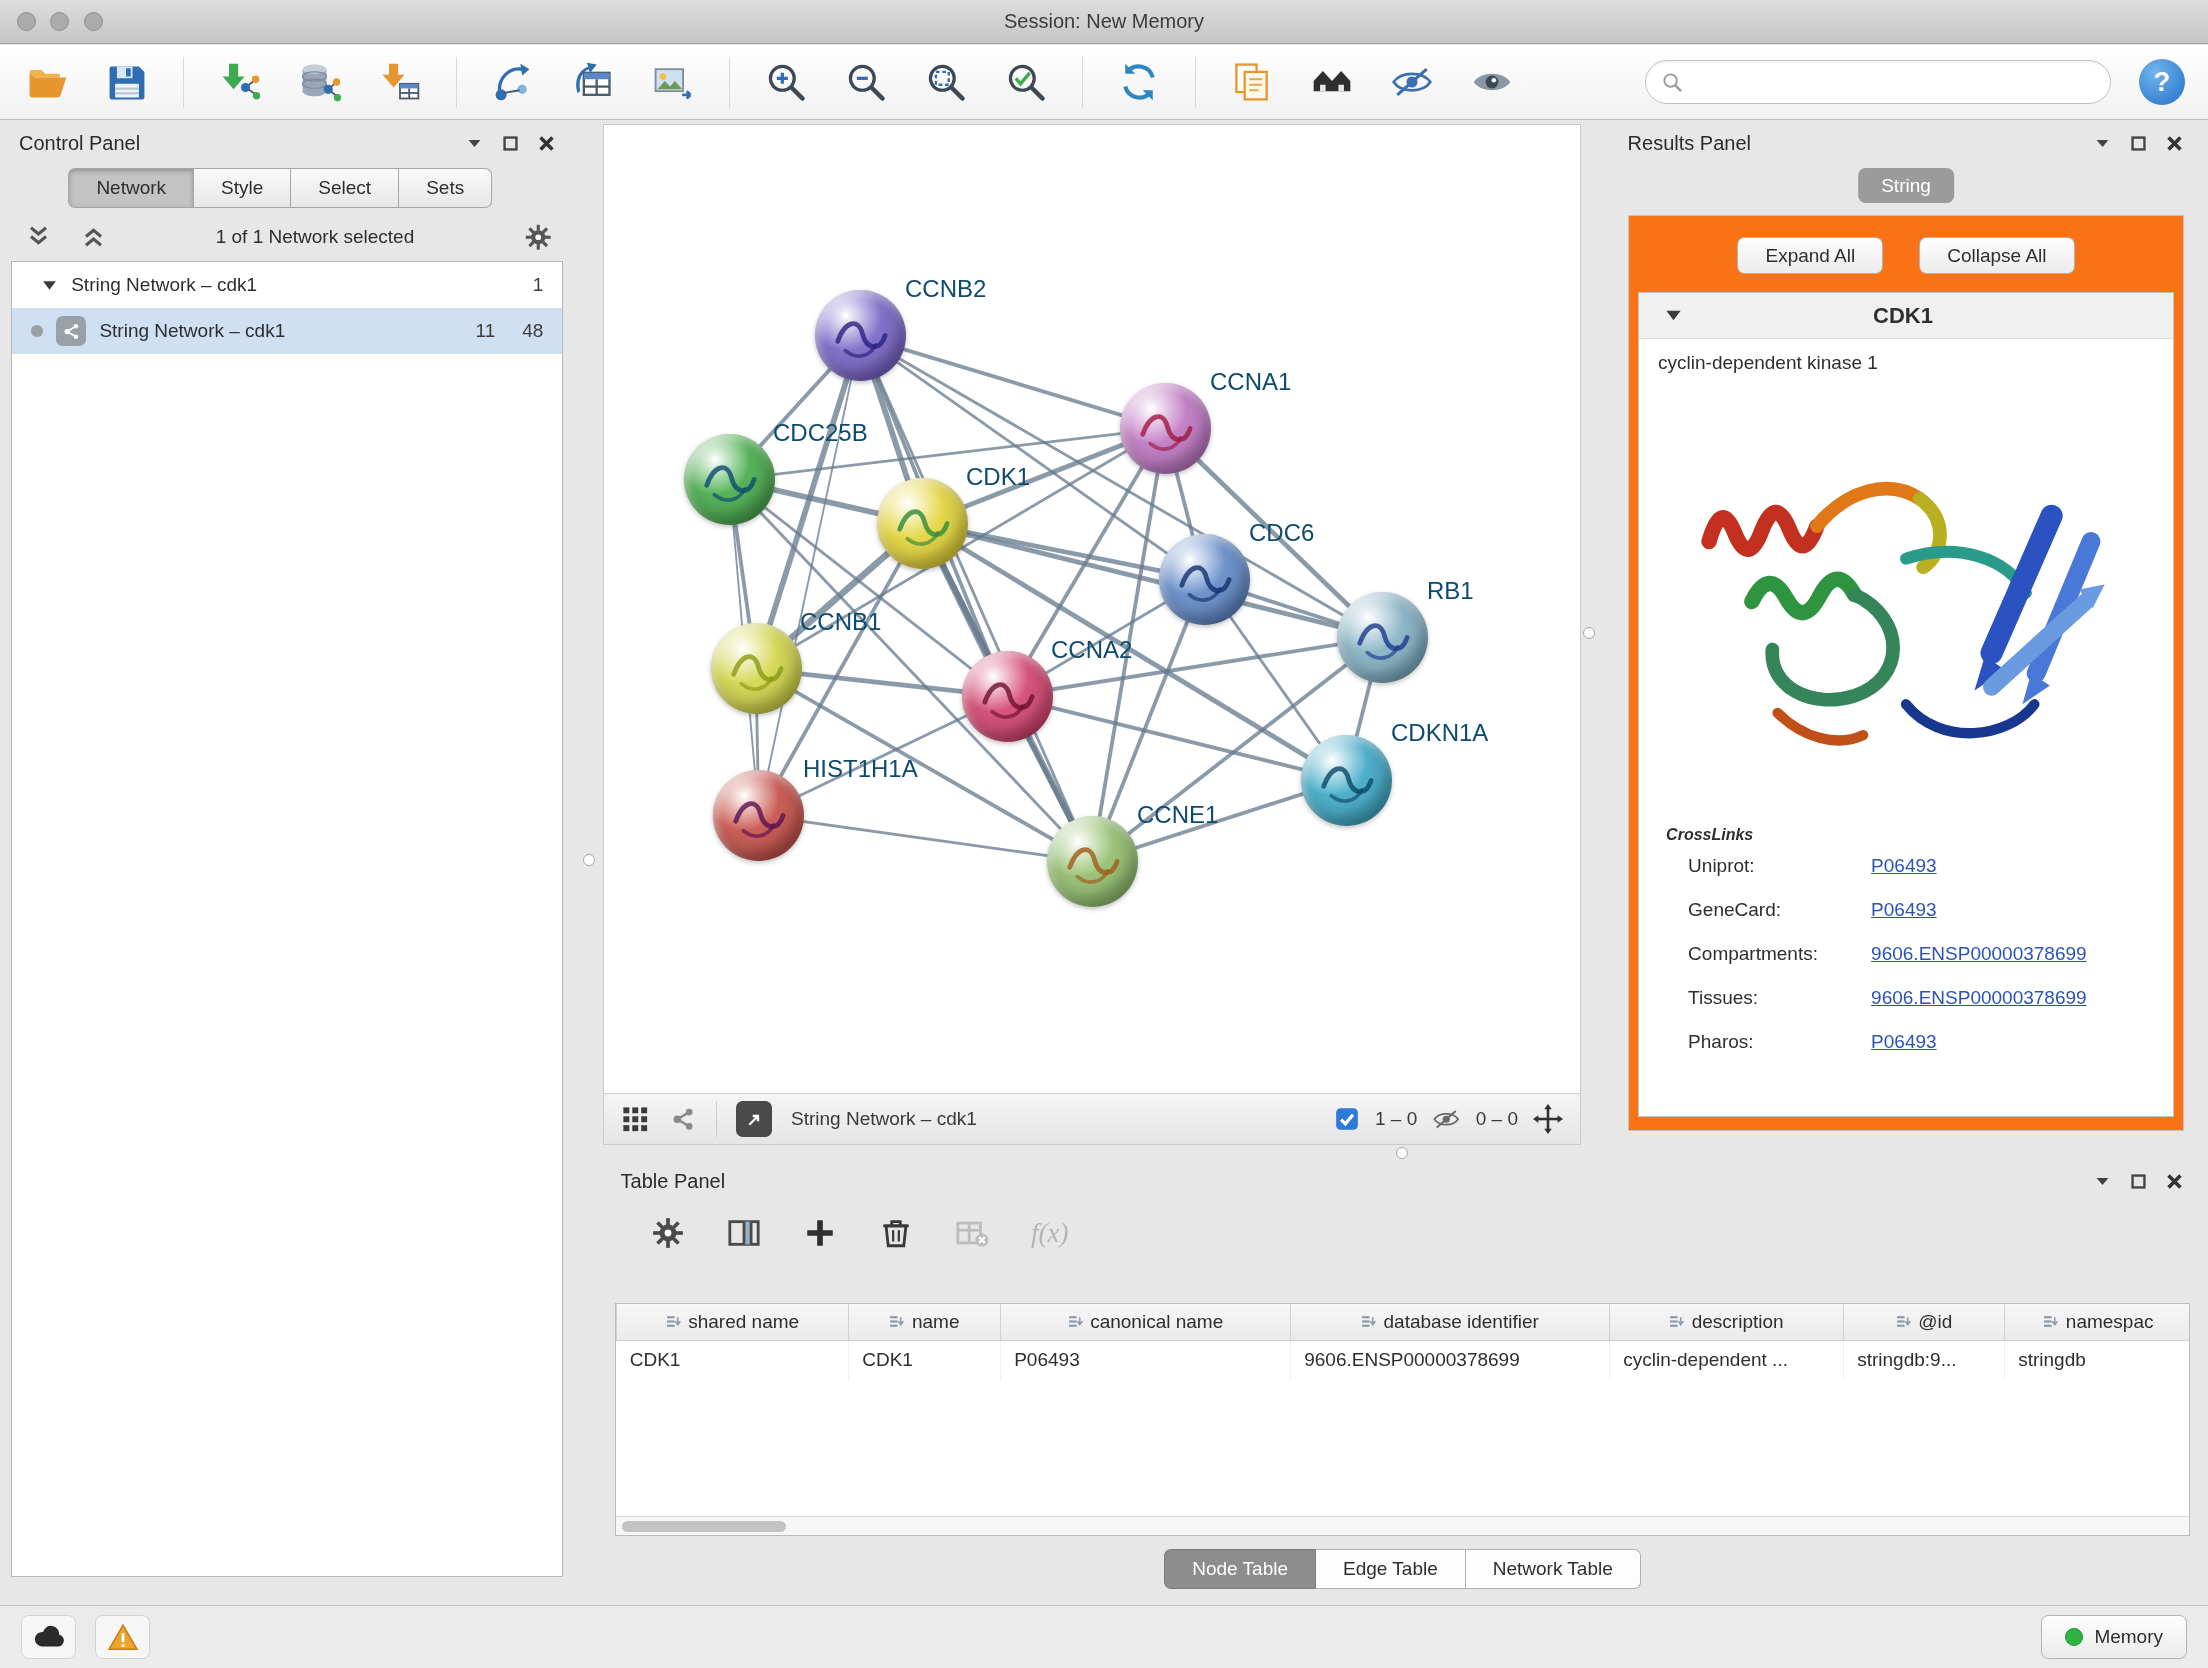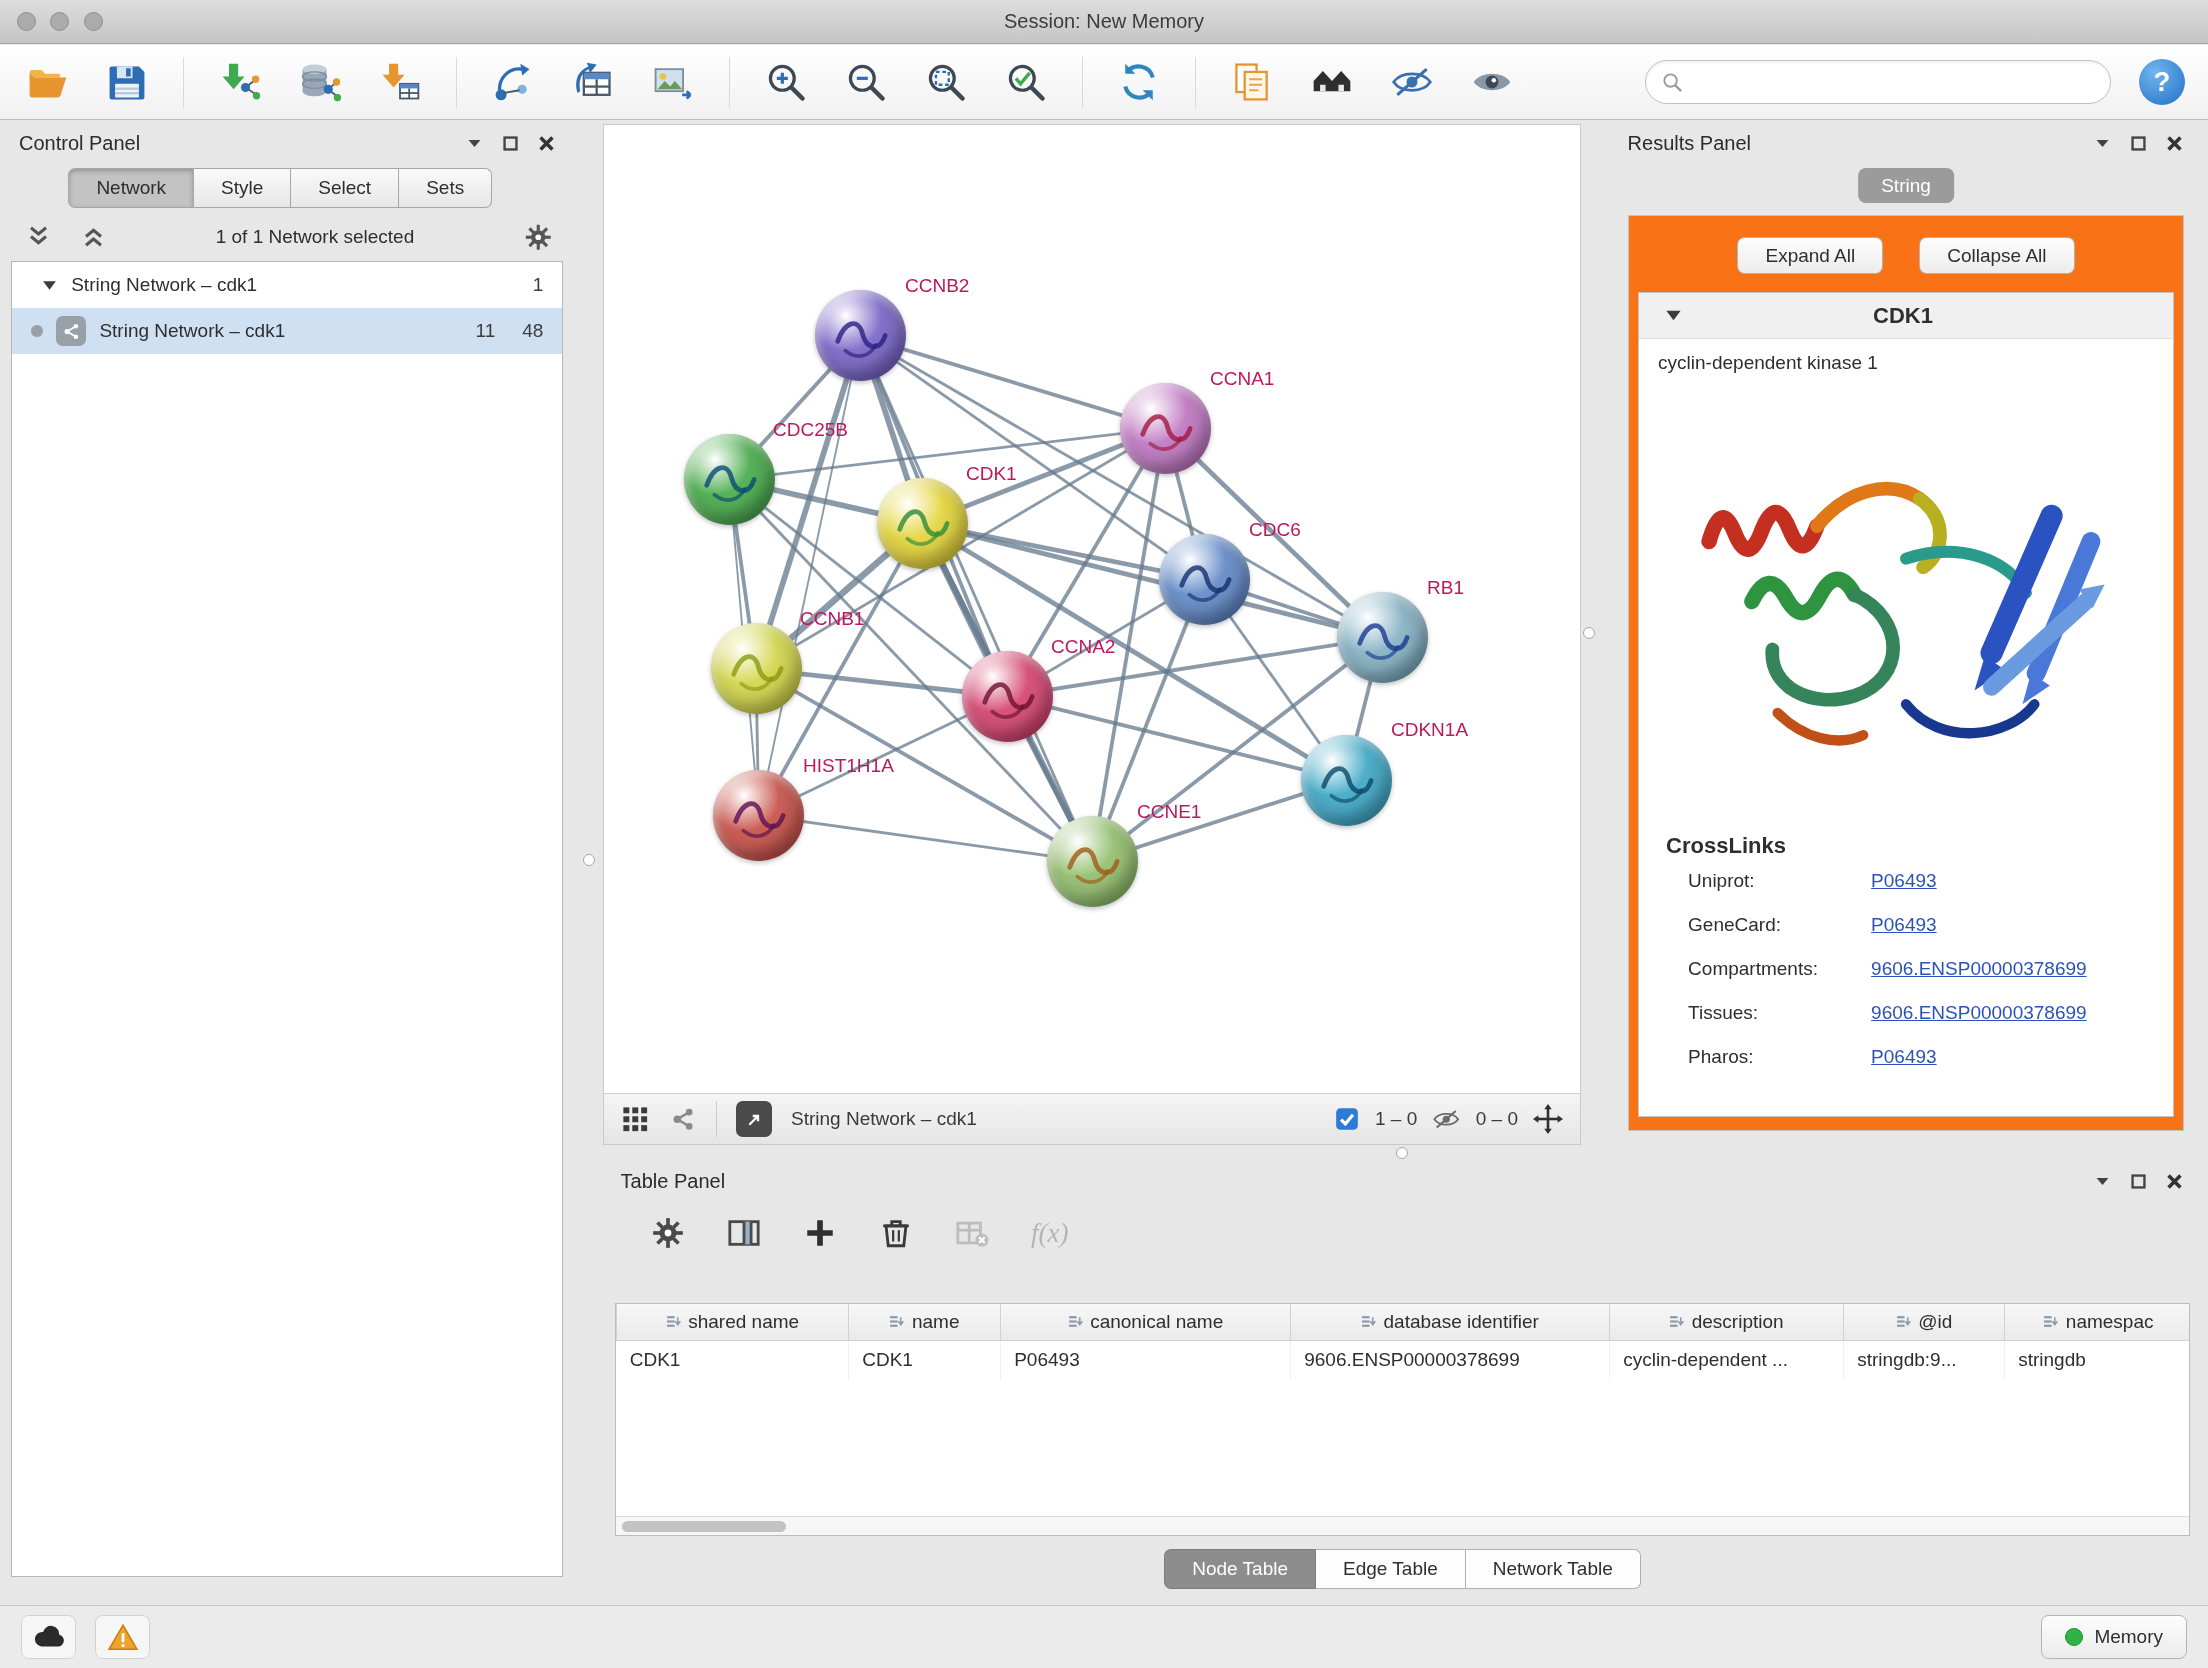--- a/index.html
+++ b/index.html
@@ -55,41 +55,41 @@
   .string-chip svg { width: 21px; height: 21px; }
 
   
   .network-view { position: absolute; left: 603px; top: 124px; width: 978px; height: 1021px;
     background: #fff; border: 1px solid #c9c9c9; display: flex; flex-direction: column; }
   .net-canvas { position: relative; flex: 1; overflow: hidden; }
   #net-svg { position: absolute; left: 0; top: 0; width: 100%; height: 100%; }
   .net-node { position: absolute; width: 91px; height: 91px; border-radius: 50%;
     box-shadow: inset -7.6px -11.4px 19px rgba(0,0,0,.28), inset 3.8px 5.7px 9.5px rgba(255,255,255,.55), 0 1.9px 4.8px rgba(0,0,0,.25); }
   .net-node svg { position: absolute; left: 0; top: 0; width: 100%; height: 100%; }
-  .net-label { position: absolute; font-size: 19px; color: #be185d; white-space: nowrap; }
+  .net-label { position: absolute; font-size: 24px; color: #0c4a6e; white-space: nowrap; }
   .net-toolbar { height: 51px; border-top: 1px solid #cfcfcf; background: linear-gradient(#f5f5f5, #e5e5e5);
     display: flex; align-items: center; padding: 0 17px; gap: 19px; font-size: 19px; color: #3a3a3a; }
   .nt-right { margin-left: auto; display: flex; align-items: center; gap: 15px; }
   .nt-sep { width: 1px; height: 36px; background: #cccccc; }
   .dark-sq { width: 36px; height: 36px; border-radius: 6.7px; background: #4a4a4a; display: flex; align-items: center; justify-content: center; }
 
   
   .results-panel { position: absolute; left: 1620px; top: 124px; width: 572px; height: 1032px; }
   .string-tab { position: absolute; top: 44px; left: 50%; transform: translateX(-50%);
     background: #9b9b9b; color: #fff; border-radius: 7.6px; padding: 6.7px 23px; font-size: 19px; }
   .rp-box { position: absolute; top: 91px; left: 7.6px; right: 7.6px; bottom: 25px; border: 1px solid #c3c3c3; background: #f97316; }
   .rp-buttons { display: flex; justify-content: center; gap: 36px; margin-top: 21px; }
   .rp-btn { border: 1px solid #b3b3b3; border-radius: 7.6px; background: linear-gradient(#fdfdfd, #ececec);
     padding: 6.7px 27px; font-size: 19px; }
   .rp-inner { position: absolute; top: 76px; left: 9.5px; right: 9.5px; bottom: 13.3px; background: #fff; border: 1px solid #c3c3c3; overflow: hidden; }
   .rp-sec-head { height: 46px; background: #f0f0f0; border-bottom: 1px solid #dcdcdc; display: flex; align-items: center; padding: 0 25px; }
   .rp-sec-head .gene { flex: 1; text-align: center; font-weight: bold; font-size: 22px; margin-right: 25px; }
   .rp-desc { padding: 13.3px 19px 3.8px 19px; font-size: 19px; }
   .rp-img { height: 447px; display: flex; align-items: center; justify-content: center; }
-  .xl-head { font-weight: bold; font-size: 22px; padding-left: 27px; margin-top: 8px; }
+  .xl-head { font-weight: bold; font-size: 16px; padding-left: 27px; margin-top: 1px; font-style: italic; }
   .xl-row { display: flex; height: 44px; align-items: center; padding-left: 49px; font-size: 19px; }
   .xl-label { width: 183px; }
   .xl-value { color: #2a52b8; text-decoration: underline; }
 
   
   .table-panel { position: absolute; left: 613px; top: 1162px; width: 1579px; height: 433px; }
   .tp-toolbar { display: flex; align-items: center; gap: 42px; padding: 0 38px; height: 59px; margin-top: 3.8px; }
   .tp-toolbar svg { width: 34px; height: 34px; }
   .fx { font-family: "Liberation Serif", serif; font-style: italic; font-size: 27px; color: #b5b5b5; }
   .tp-box { position: absolute; left: 1.9px; right: 1.9px; top: 141px; bottom: 59px; background: #fff; border: 1px solid #bcbcbc; overflow: hidden; }

